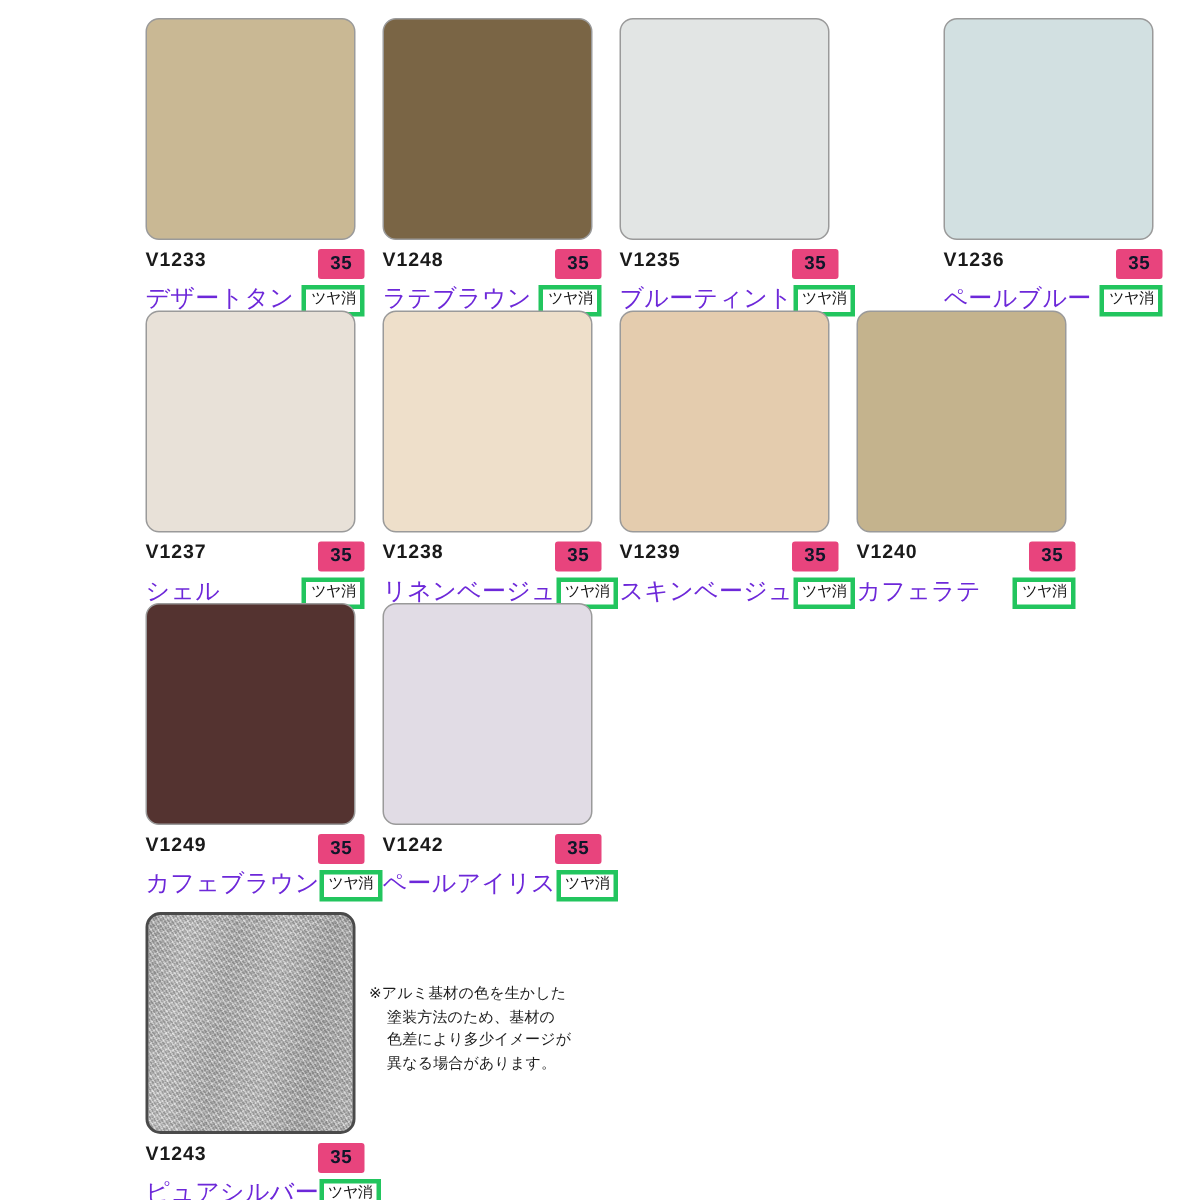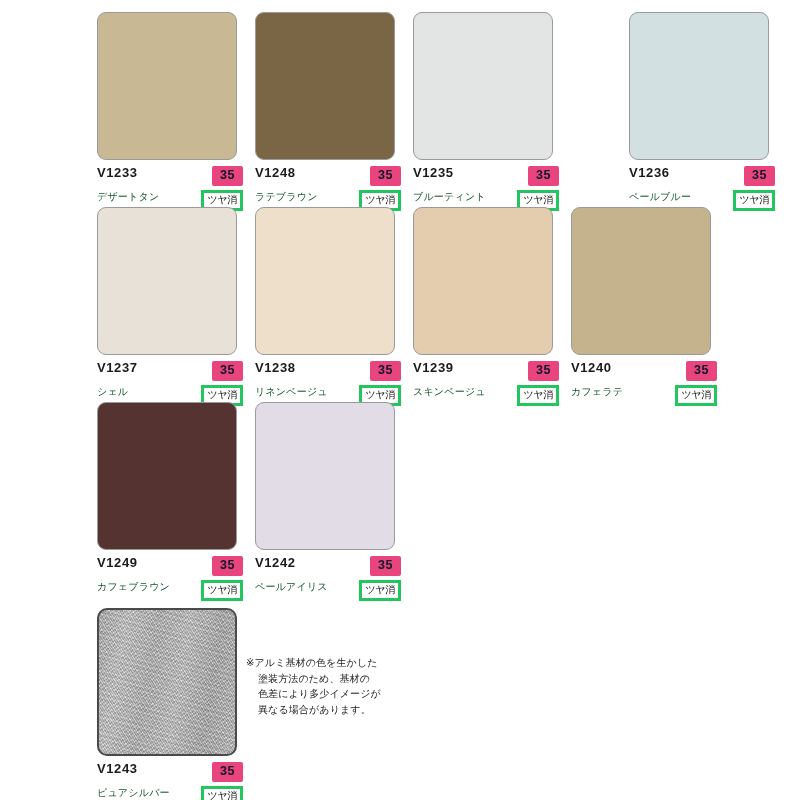--- a/index.html
+++ b/index.html
@@ -80,22 +80,22 @@
 
   .name-row {
     display: flex;
     align-items: flex-start;
     justify-content: space-between;
     margin-top: 4px;
     width: 146px;
   }
 
   .jp-name {
-    font-size: 10px;
-    color: #14532d;
+    font-size: 16px;
+    color: #6d28d9;
     line-height: 1.15;
     letter-spacing: 0.2px;
     white-space: nowrap;
     padding-top: 1px;
   }
 
   .badge-matte {
     border: 3px solid #22c55e;
     color: #111111;
     background: #ffffff;

